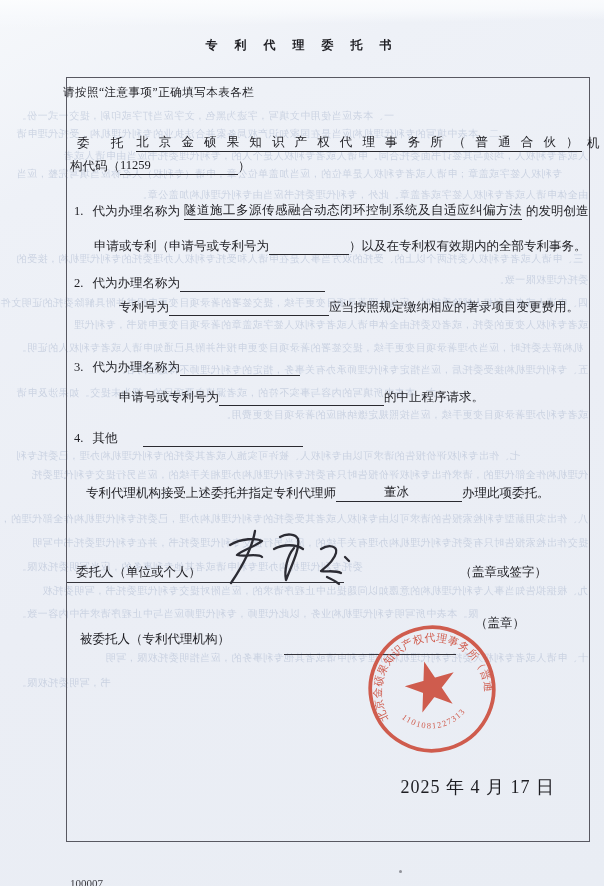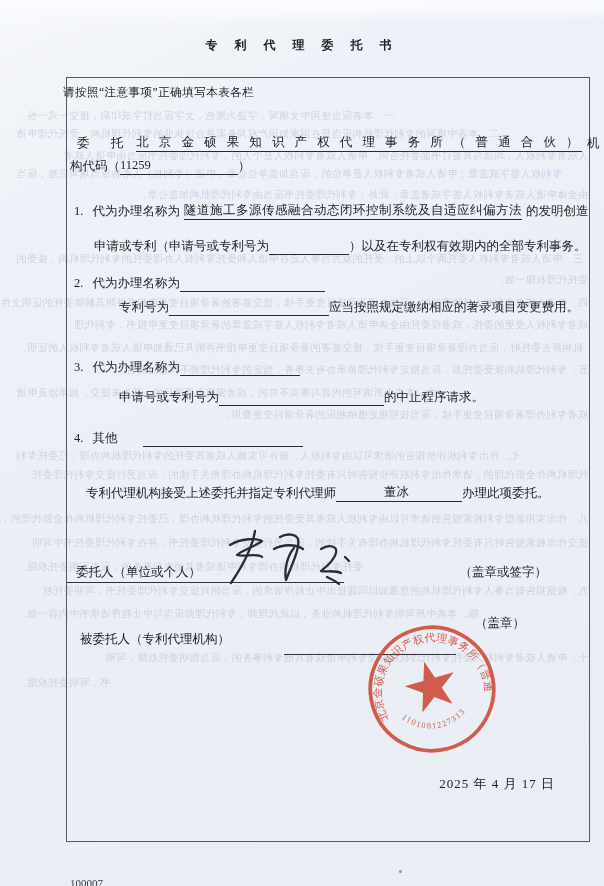--- a/index.html
+++ b/index.html
@@ -51,21 +51,21 @@
   .sig{position:absolute;left:150px;top:448px;width:175px;height:64px;}
   .sig path{fill:none;stroke:#2b2b33;stroke-width:2.3;stroke-linecap:round;stroke-linejoin:round;}
   
   .stamp{
     position:absolute;left:298px;top:544px;width:134px;height:134px;
     transform:rotate(-16deg);opacity:.85;
   }
   .stamp .ln{fill:none;stroke-width:4.2;}
   .stamp text{font-family:"Liberation Serif","DejaVu Serif",serif;}
   
-  .daterow{position:absolute;font-size:13px;letter-spacing:1px;}
+  .daterow{position:absolute;font-size:18px;letter-spacing:1px;}
   .bottom-code{position:absolute;left:70px;top:877px;font-size:11px;color:#3a3a40;}
   .speck{position:absolute;width:3px;height:3px;border-radius:50%;background:#55555e;opacity:.6;}
 </style>
 </head>
 <body>
 
 <div class="page">
   <div class="scan-top"></div>
 
   <div class="ghost r" style="top:109px">一、本表应当使用中文填写，字迹为黑色，文字应当打字或印刷，提交一式一份。</div>

